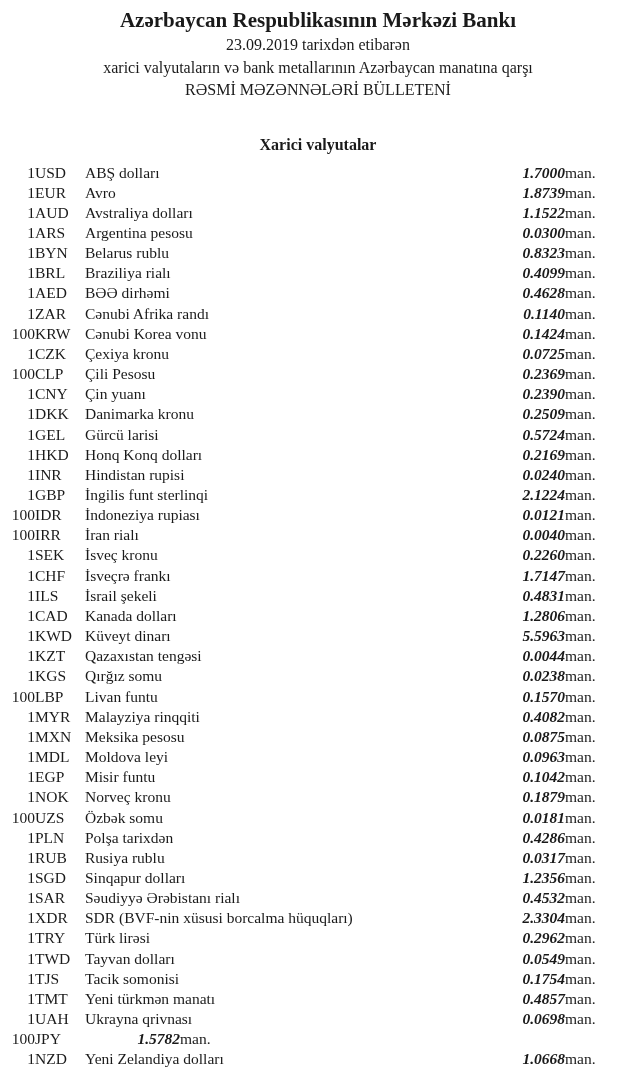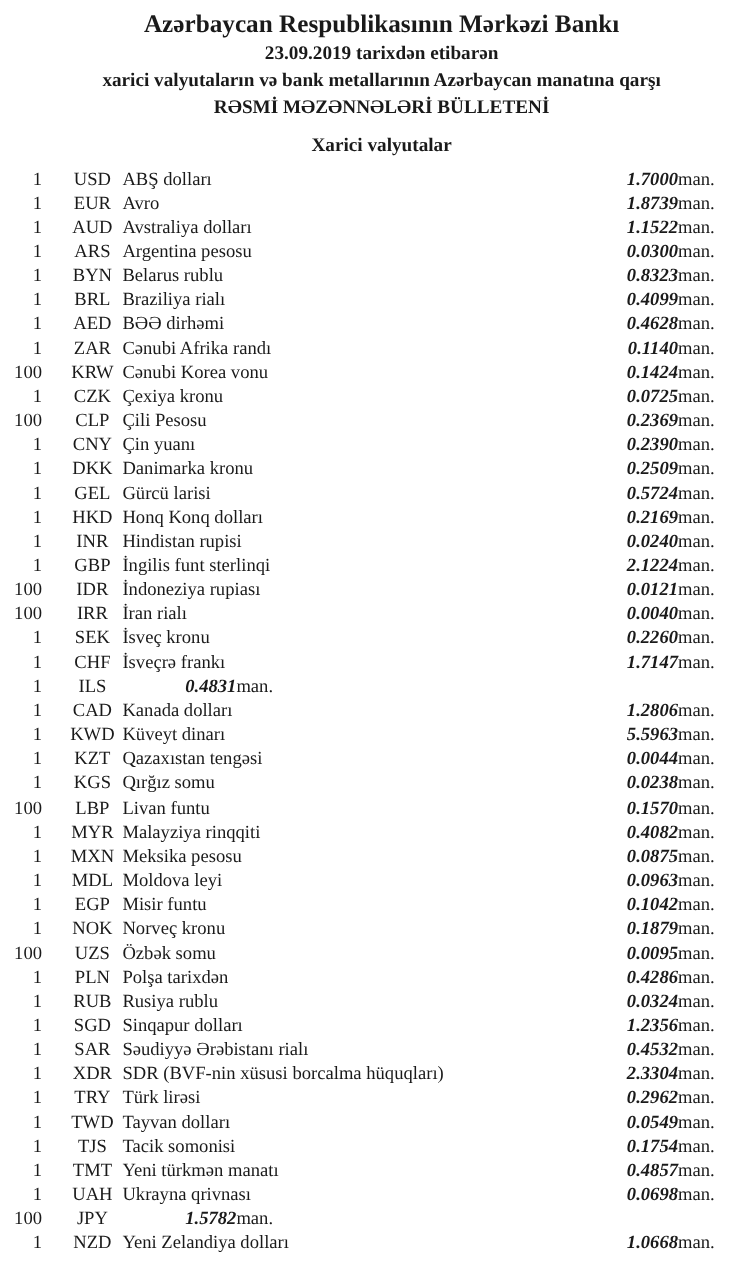--- a/index.html
+++ b/index.html
@@ -25,51 +25,49 @@
     padding-left: 16px;
   }
   .bank-name {
     font-size: 21px;
     font-weight: bold;
     line-height: 28px;
     margin: 0;
   }
   .header-line {
     font-size: 16px;
-    font-weight: bold;
+    font-weight: normal;
     line-height: 22.5px;
   }
   .section-title {
     font-size: 16px;
     font-weight: bold;
     text-align: center;
-    margin-top: 9px;
+    margin-top: 32px;
     padding-left: 16px;
     line-height: 22px;
   }
   .rates-table {
     margin-top: 7px;
   }
   .row {
     display: flex;
     height: 20.17px;
     font-size: 15.5px;
     line-height: 20.17px;
     white-space: nowrap;
   }
   .qty {
     width: 35px;
     text-align: right;
     flex: 0 0 auto;
   }
   .code {
     width: 50px;
-    text-align: center;
     flex: 0 0 auto;
-    margin-left: 17px;
   }
   .name {
     flex: 1 1 auto;
     overflow: hidden;
   }
   .rate {
     width: 95px;
     text-align: right;
     font-weight: bold;
     font-style: italic;
@@ -239,20 +237,21 @@
       <div class="row">
       <span class="qty">1</span>
       <span class="code">CHF</span>
       <span class="name">İsveçrə frankı</span>
       <span class="rate">1.7147</span>
       <span class="man">man.</span>
     </div>
       <div class="row">
       <span class="qty">1</span>
       <span class="code">ILS</span>
+      <span class="name">İsrail şekeli</span>
       <span class="rate">0.4831</span>
       <span class="man">man.</span>
     </div>
       <div class="row">
       <span class="qty">1</span>
       <span class="code">CAD</span>
       <span class="name">Kanada dolları</span>
       <span class="rate">1.2806</span>
       <span class="man">man.</span>
     </div>
@@ -316,35 +315,35 @@
       <span class="qty">1</span>
       <span class="code">NOK</span>
       <span class="name">Norveç kronu</span>
       <span class="rate">0.1879</span>
       <span class="man">man.</span>
     </div>
       <div class="row">
       <span class="qty">100</span>
       <span class="code">UZS</span>
       <span class="name">Özbək somu</span>
-      <span class="rate">0.0095</span>
+      <span class="rate">0.0181</span>
       <span class="man">man.</span>
     </div>
       <div class="row">
       <span class="qty">1</span>
       <span class="code">PLN</span>
       <span class="name">Polşa tarixdən</span>
       <span class="rate">0.4286</span>
       <span class="man">man.</span>
     </div>
       <div class="row">
       <span class="qty">1</span>
       <span class="code">RUB</span>
       <span class="name">Rusiya rublu</span>
-      <span class="rate">0.0324</span>
+      <span class="rate">0.0317</span>
       <span class="man">man.</span>
     </div>
       <div class="row">
       <span class="qty">1</span>
       <span class="code">SGD</span>
       <span class="name">Sinqapur dolları</span>
       <span class="rate">1.2356</span>
       <span class="man">man.</span>
     </div>
       <div class="row">

